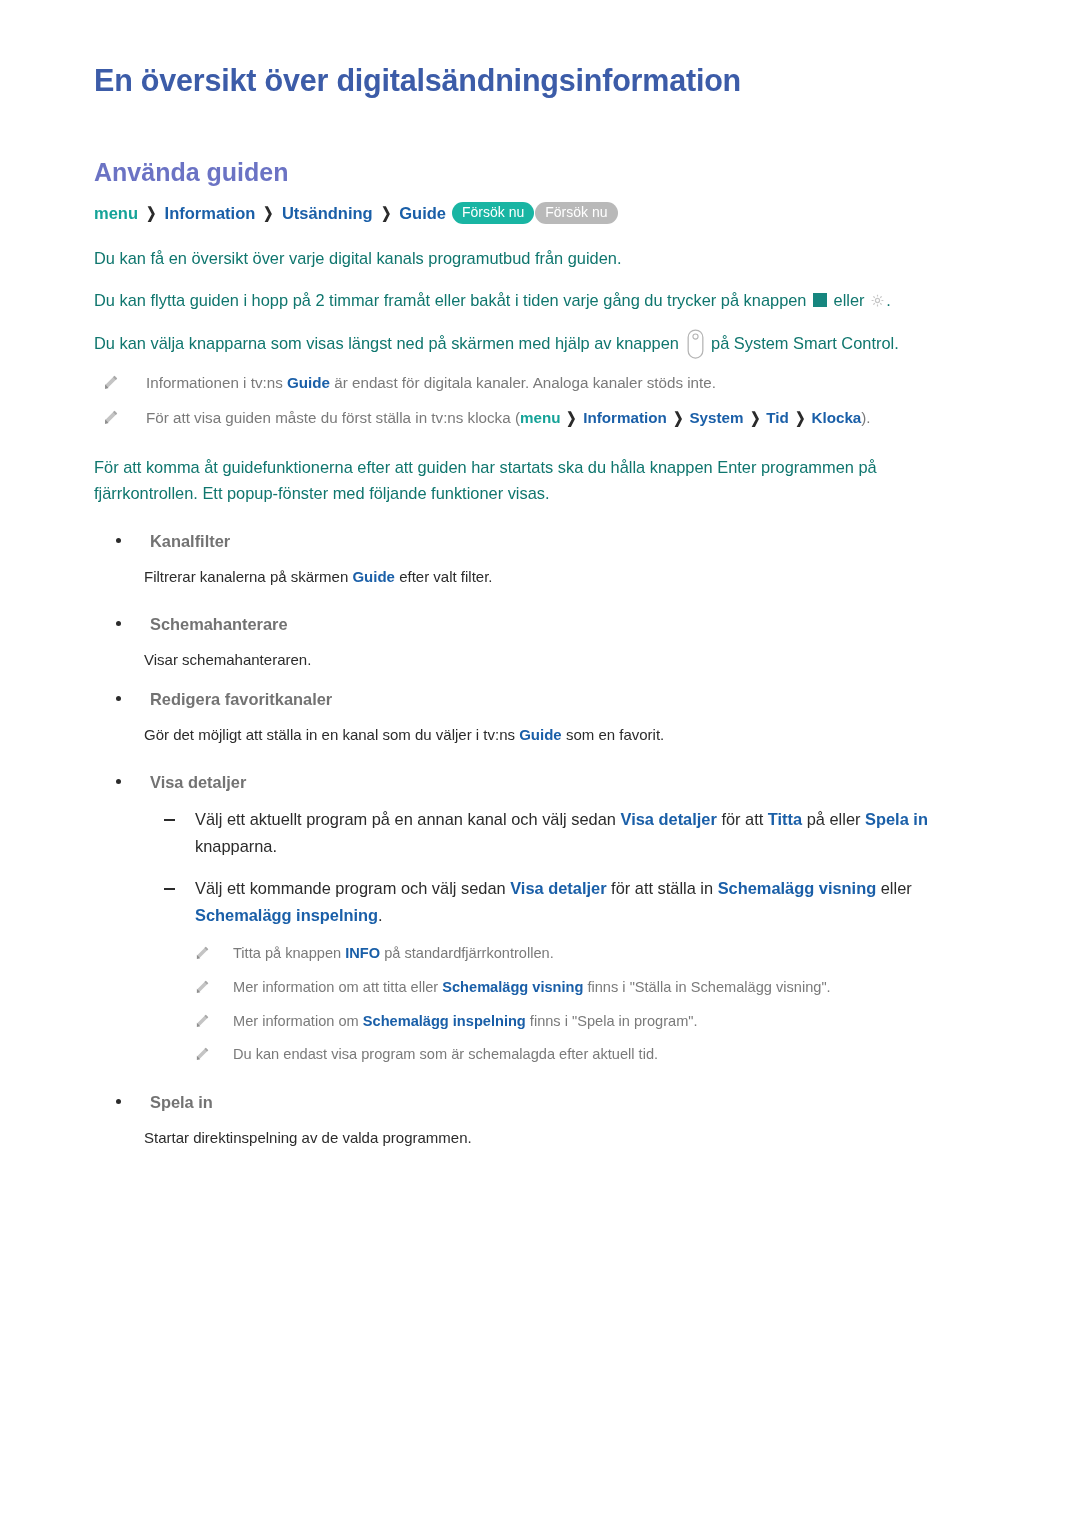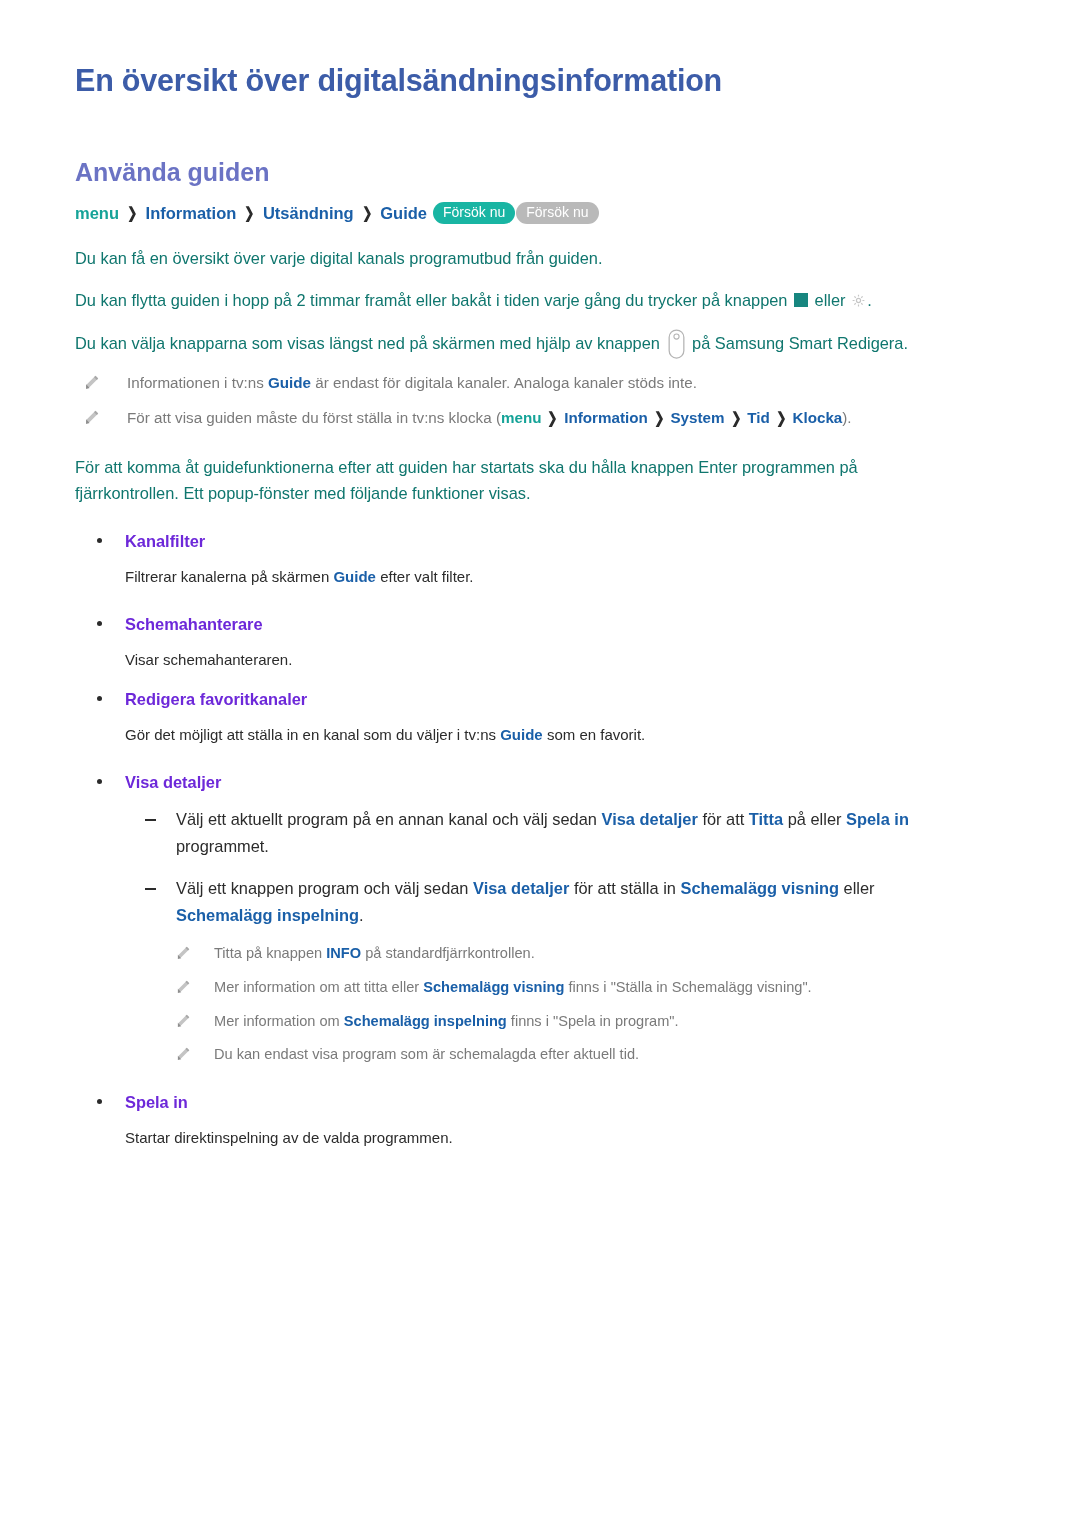--- a/index.html
+++ b/index.html
@@ -11,21 +11,21 @@
     width: 1080px;
     min-height: 1527px;
     font-family: "Liberation Sans", sans-serif;
     color: #2b2b2b;
     -webkit-font-smoothing: antialiased;
   }
   .page {
     width: 1004px;
     min-height: 1527px;
     box-sizing: border-box;
-    padding: 62px 60px 40px 75px;
+    padding: 62px 60px 40px 94px;
     position: relative;
   }
 
   
   .doc-title {
     font-size: 30.5px;
     font-weight: bold;
     color: #3c5ca8;
     letter-spacing: -0.2px;
     margin: 0 0 58px 0;
@@ -157,22 +157,22 @@
     flex: 0 0 auto;
     width: 5px;
     height: 5px;
     border-radius: 50%;
     background: #2b2b2b;
     margin-top: 9px;
   }
   .bullet-label {
     font-size: 16.4px;
     font-weight: bold;
-    color: #6d28d9;
-    margin-left: 23px;
+    color: #737373;
+    margin-left: 29px;
     line-height: 1.5;
   }
   .bullet-body {
     font-size: 15px;
     line-height: 1.62;
     color: #2b2b2b;
     margin: 0 0 22px 50px;
   }
   .bullet-body.nogap { margin-bottom: 14px; }
 
@@ -247,21 +247,21 @@
     </p>
 
     <p class="body">
       <span>Du kan välja knapparna som visas längst ned på skärmen med hjälp av knappen</span>
       <span class="ic-remotebtn">
         <svg viewBox="0 0 20 36" width="17" height="30" aria-hidden="true">
           <rect x="1.2" y="1.2" width="17.6" height="33.6" rx="8.8" ry="8.8" fill="none" stroke="#b4b4b4" stroke-width="1.5"></rect>
           <circle cx="10" cy="9" r="3.1" fill="none" stroke="#b4b4b4" stroke-width="1.3"></circle>
         </svg>
       </span>
-      <span>på Samsung Smart Redigera.</span>
+      <span>på System Smart Control.</span>
     </p>
   </div>
 
   <div class="note lv1">
     <span class="pencil">
       <svg viewBox="0 0 24 24" width="17" height="17" aria-hidden="true">
         <path d="M17.6 2.6l3.8 3.8-12 12-5.1 1.3 1.3-5.1z" fill="#c4c4c4"></path>
         <path d="M17.6 2.6l3.8 3.8-1.9 1.9-3.8-3.8z" fill="#a8a8a8"></path>
         <path d="M4.3 14.6l5.1 5.1-5.1 1.3z" fill="#8e8e8e"></path>
       </svg>
@@ -309,26 +309,26 @@
     <span>som en favorit.</span>
   </p>
 
   <div class="bullet-item">
     <span class="bullet-dot"></span>
     <span class="bullet-label">Visa detaljer</span>
   </div>
 
   <div class="dash-item">
     <span class="dash-mark"></span>
-    <span class="dash-text"><span>Välj ett aktuellt program på en annan kanal och välj sedan</span> <span class="b-blue">Visa detaljer</span> <span>för att</span> <span class="b-blue">Titta</span> <span>på eller</span> <span class="b-blue">Spela in</span> <span>programmet.</span></span>
+    <span class="dash-text"><span>Välj ett aktuellt program på en annan kanal och välj sedan</span> <span class="b-blue">Visa detaljer</span> <span>för att</span> <span class="b-blue">Titta</span> <span>på eller</span> <span class="b-blue">Spela in</span> <span>knapparna.</span></span>
   </div>
 
   <div class="dash-item" style="margin-bottom:14px;">
     <span class="dash-mark"></span>
-    <span class="dash-text"><span>Välj ett knappen program och välj sedan</span> <span class="b-blue">Visa detaljer</span> <span>för att ställa in</span> <span class="b-blue">Schemalägg visning</span> <span>eller</span> <span class="b-blue">Schemalägg inspelning</span><span>.</span></span>
+    <span class="dash-text"><span>Välj ett kommande program och välj sedan</span> <span class="b-blue">Visa detaljer</span> <span>för att ställa in</span> <span class="b-blue">Schemalägg visning</span> <span>eller</span> <span class="b-blue">Schemalägg inspelning</span><span>.</span></span>
   </div>
 
   <div class="note lv3">
     <span class="pencil">
       <svg viewBox="0 0 24 24" width="16" height="16" aria-hidden="true">
         <path d="M17.6 2.6l3.8 3.8-12 12-5.1 1.3 1.3-5.1z" fill="#c4c4c4"></path>
         <path d="M17.6 2.6l3.8 3.8-1.9 1.9-3.8-3.8z" fill="#a8a8a8"></path>
         <path d="M4.3 14.6l5.1 5.1-5.1 1.3z" fill="#8e8e8e"></path>
       </svg>
     </span>

